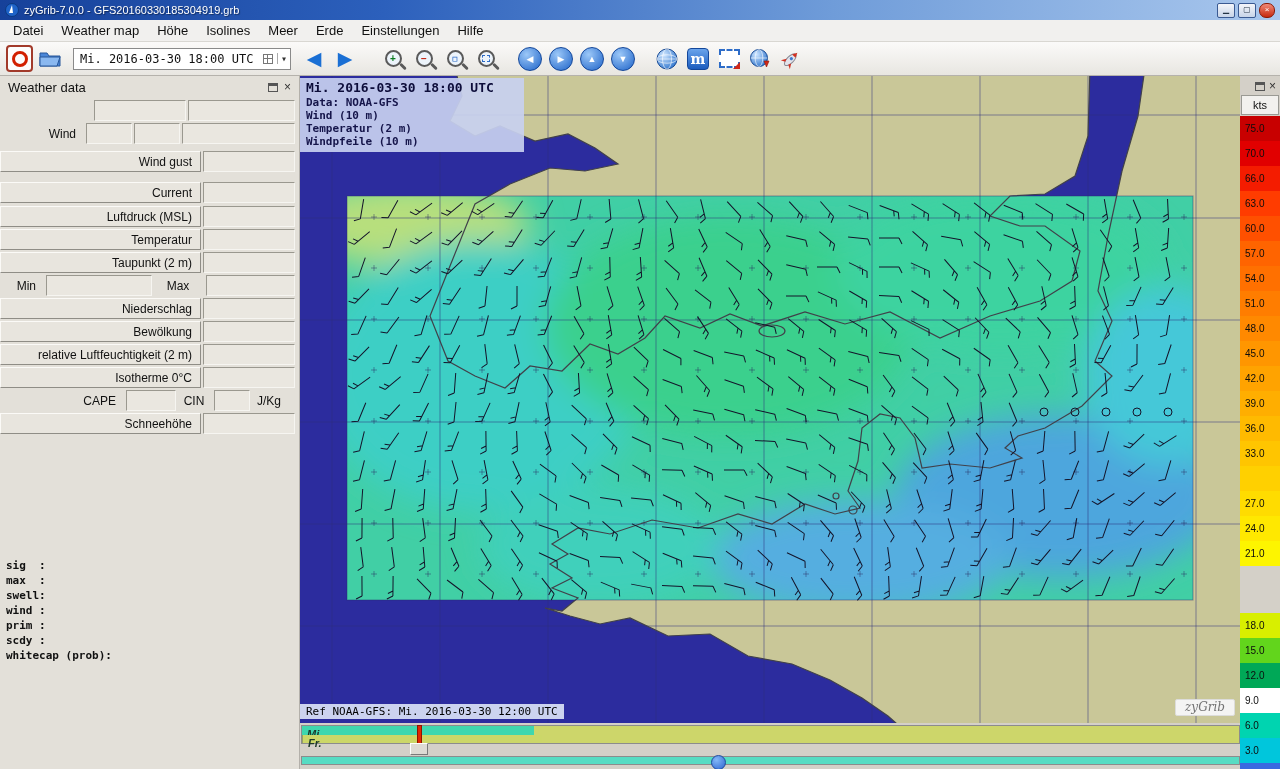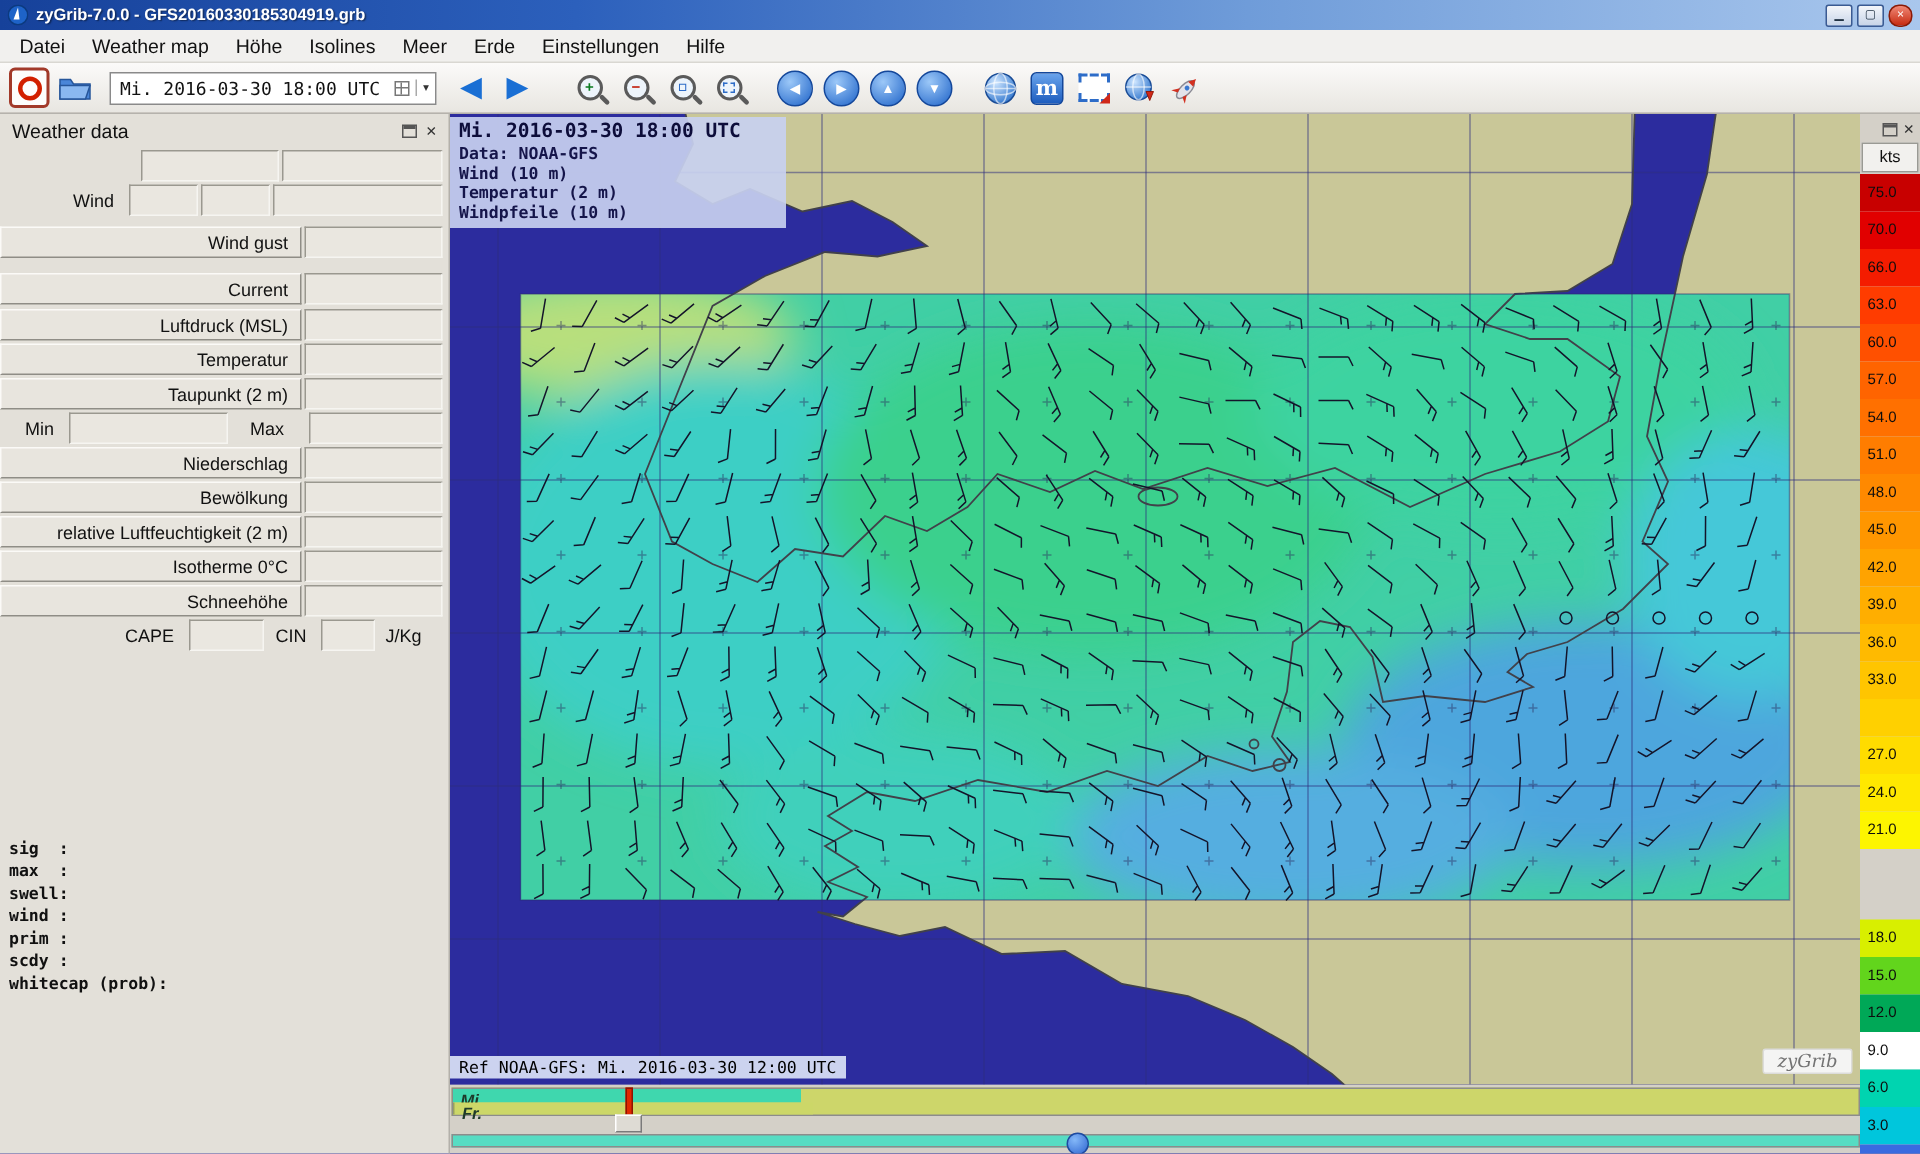--- a/index.html
+++ b/index.html
@@ -2,21 +2,21 @@
 <html><head>
 <meta charset="utf-8">
 <style>
   html,body{margin:0;padding:0;}
   body{width:1280px;height:769px;position:relative;overflow:hidden;background:#d4d0c8;
        font-family:"Liberation Sans","DejaVu Sans",sans-serif;color:#111;}
   
   .titlebar{position:absolute;left:0;top:0;width:1280px;height:20px;box-sizing:border-box;
     background:linear-gradient(90deg,#16419a 0%,#2c60bc 30%,#6f9cd9 65%,#a9c7ed 100%);
     display:flex;align-items:center;padding:0 5px;}
-  .title-text{color:#fff;font-size:11px;font-weight:bold;margin-left:5px;flex:1;
+  .title-text{color:#fff;font-size:11px;font-weight:normal;margin-left:5px;flex:1;
     text-shadow:1px 1px 1px rgba(0,0,0,.45);white-space:nowrap;}
   .win-controls{display:flex;gap:3px;align-items:center;}
   .wc{width:16px;height:13px;border:1px solid #3a5a92;border-radius:2px;background:linear-gradient(#f4f6fa,#c7d4e8);
       font-size:8px;line-height:12px;text-align:center;color:#234;}
   .wc.close{background:linear-gradient(#f08876,#c62a10);color:#fff;border-color:#8a1a06;border-radius:7px;width:14px;}
   
   .menubar{position:absolute;left:0;top:20px;width:1280px;height:22px;background:#f1f0ee;
     border-bottom:1px solid #d9d7d2;display:flex;align-items:center;padding-left:4px;box-sizing:border-box;}
   .menu-item{padding:3px 9px;font-size:13px;}
   
@@ -283,29 +283,29 @@
     </div>
     <div class="row">
       <div class="rbtn" style="width:201px">relative Luftfeuchtigkeit (2 m)</div>
       <div class="vbox" style="flex:1"></div>
     </div>
     <div class="row">
       <div class="rbtn" style="width:201px">Isotherme 0°C</div>
       <div class="vbox" style="flex:1"></div>
     </div>
     <div class="row">
-      <div class="rbtn" style="width:201px">Schneehöhe</div>
-      <div class="vbox" style="flex:1"></div>
-    </div>
-    <div class="row">
       <div class="rlabel" style="width:124px">CAPE</div>
       <div class="vbox" style="width:50px"></div>
       <div class="rlabel" style="width:36px;justify-content:center;padding-right:0">CIN</div>
       <div class="vbox" style="width:36px"></div>
       <div class="rlabel" style="flex:1;justify-content:flex-start;padding-left:7px">J/Kg</div>
+    </div>
+    <div class="row">
+      <div class="rbtn" style="width:201px">Schneehöhe</div>
+      <div class="vbox" style="flex:1"></div>
     </div>
   </div>
   <div class="sea-block" id="sea-block">
       <div class="sea-line">sig  :</div>
       <div class="sea-line">max  :</div>
       <div class="sea-line">swell:</div>
       <div class="sea-line">wind :</div>
       <div class="sea-line">prim :</div>
       <div class="sea-line">scdy :</div>
       <div class="sea-line">whitecap (prob):</div>

